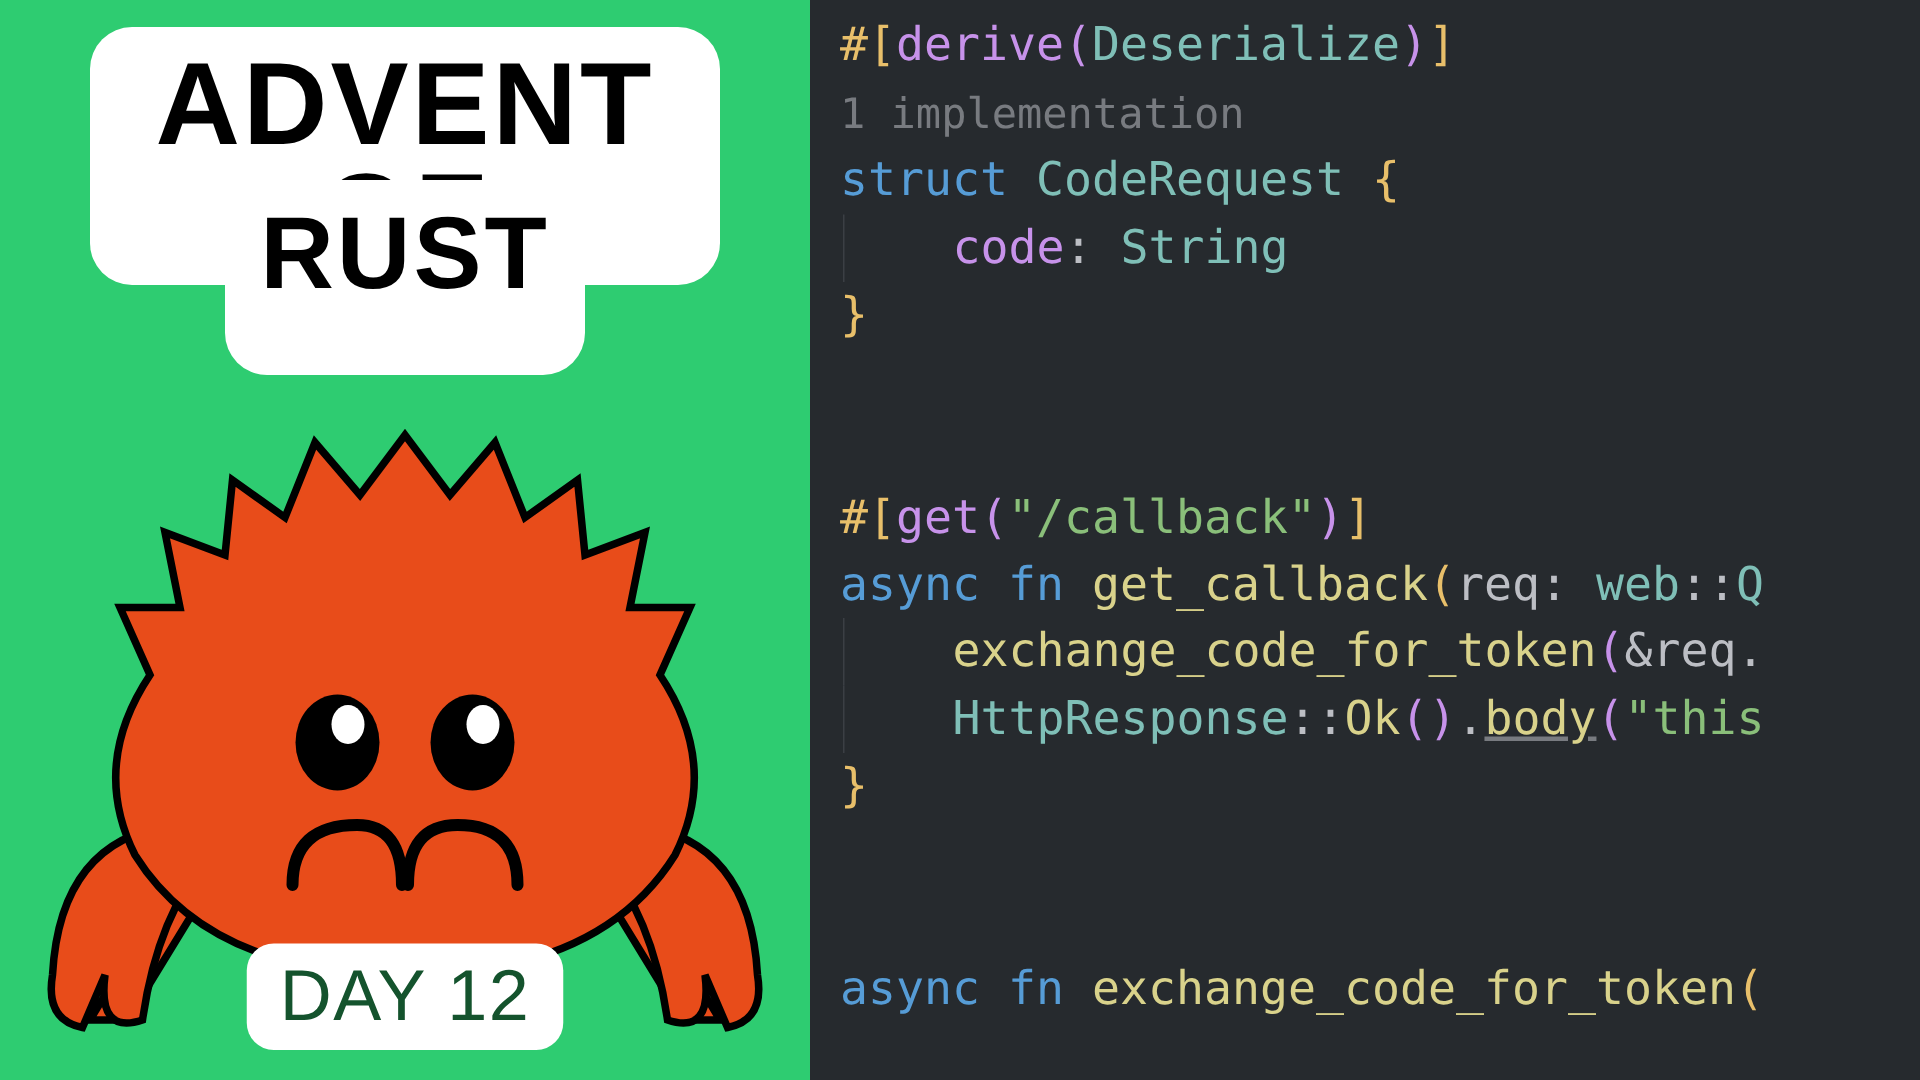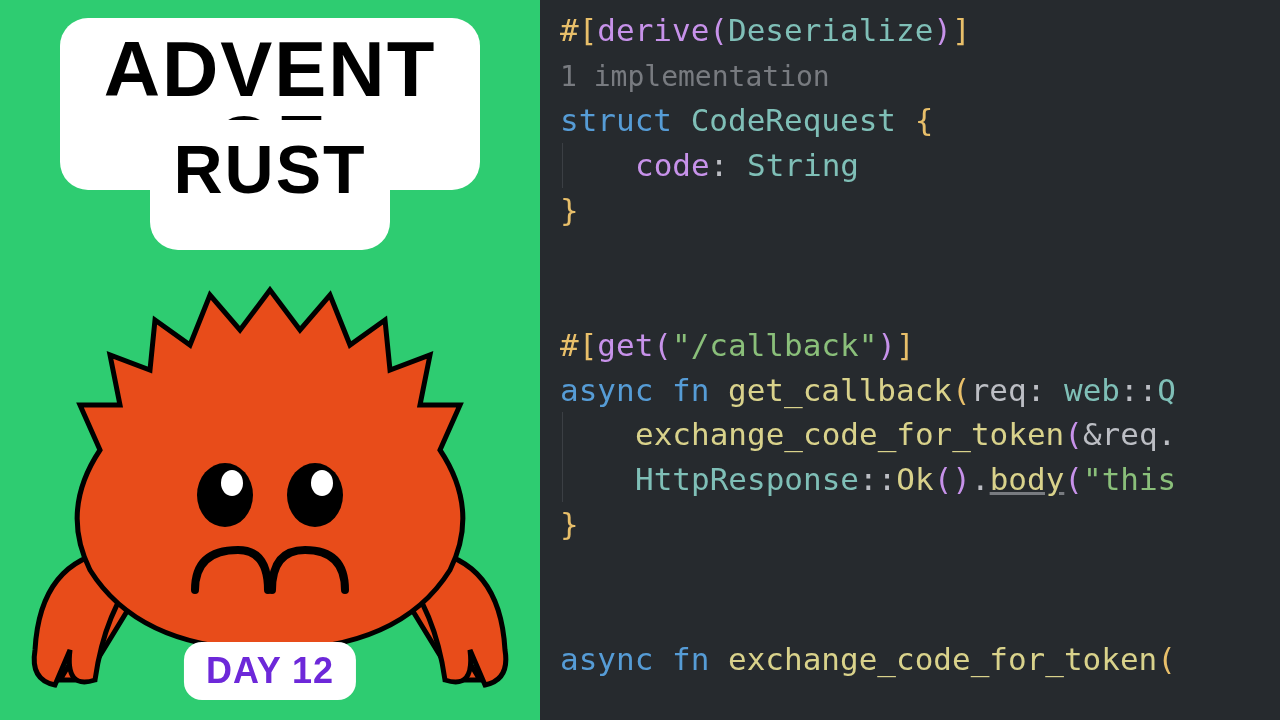--- a/index.html
+++ b/index.html
@@ -65,23 +65,23 @@
     bottom: 20px;
     left: 50%;
     transform: translateX(-50%);
     background: #fff;
     border-radius: 18px;
     padding: 8px 22px;
     z-index: 10;
   }
   .day-badge span {
     font-family: Impact, "Arial Black", sans-serif;
-    font-weight: 700;
-    font-size: 36px;
-    color: #6d28d9;
+    font-weight: 400;
+    font-size: 48px;
+    color: #14532d;
     letter-spacing: 1px;
     font-stretch: condensed;
   }
   .ferris {
     position: absolute;
     bottom: 30px;
     left: 50%;
     transform: translateX(-50%);
     width: 500px;
     height: 440px;

